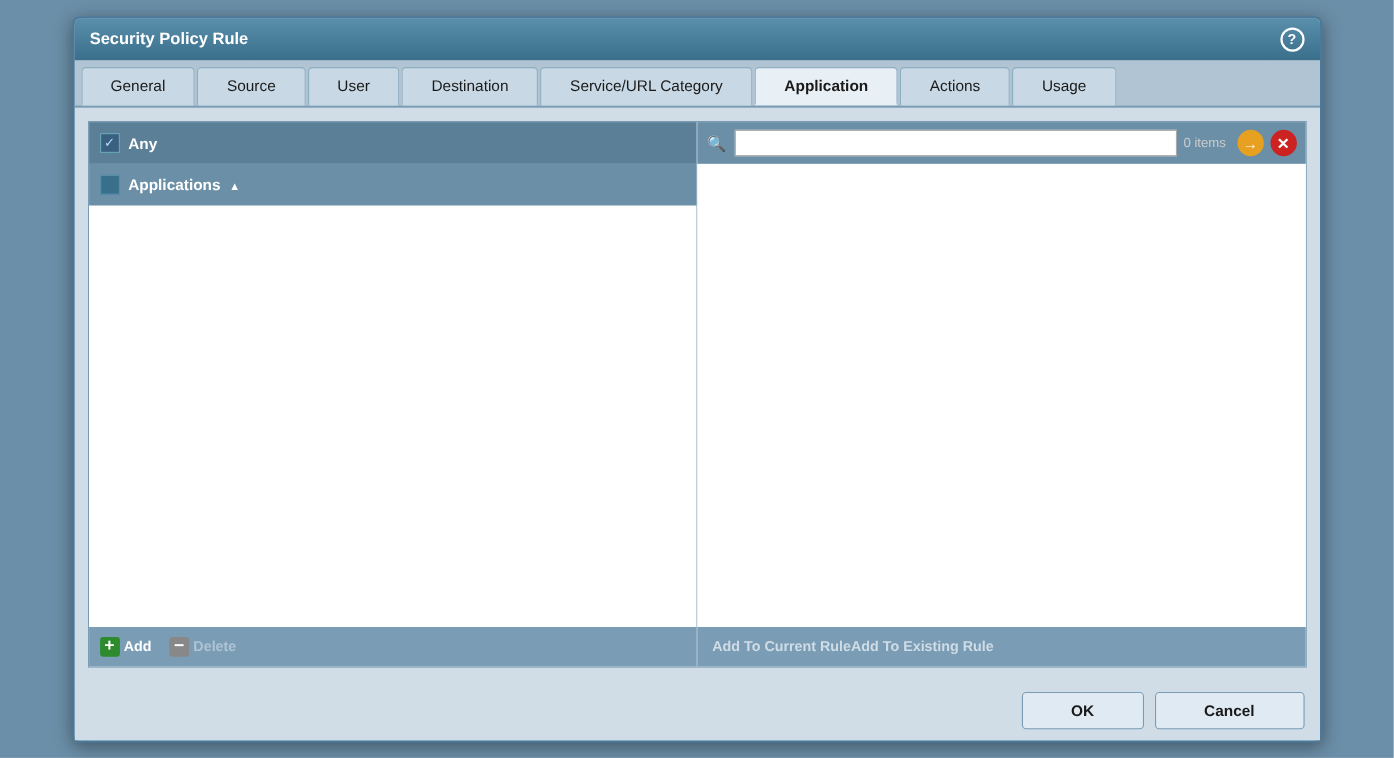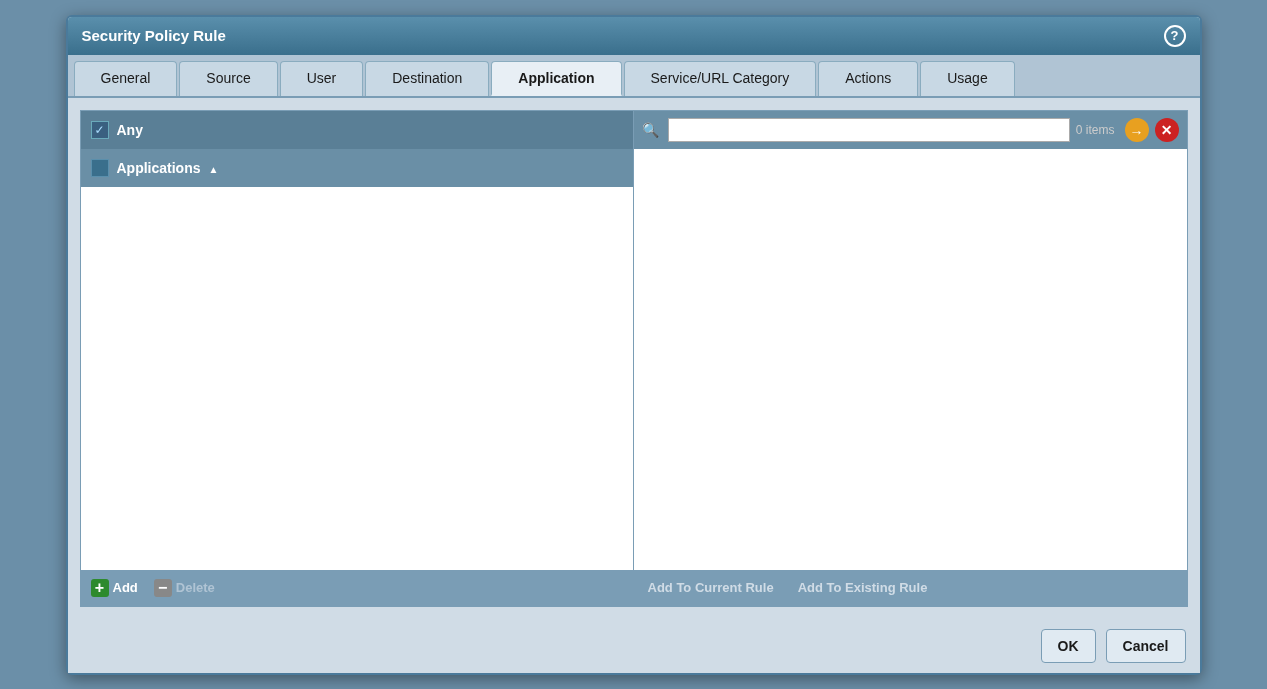--- a/index.html
+++ b/index.html
@@ -276,38 +276,37 @@
     }
     .right-list-area {
       flex: 1;
       background: white;
     }
     .right-bottom-bar {
       background: #7a9db5;
       padding: 6px 14px;
       display: flex;
       align-items: center;
-      gap: 24px;
       min-height: 36px;
     }
     .right-bottom-bar .action-link {
       color: #d0dce6;
       font-size: 13px;
       font-weight: bold;
       cursor: pointer;
     }
     .footer {
       display: flex;
       justify-content: flex-end;
       padding: 10px 14px;
       gap: 10px;
       background: #d0dce6;
     }
     .footer-btn {
-      padding: 8px 16px;
+      padding: 8px 44px;
       font-size: 14px;
       font-weight: bold;
       border-radius: 4px;
       cursor: pointer;
       border: 1px solid #7a9db5;
       background: #e0eaf2;
       color: #1a1a1a;
     }
     .sort-arrow {
       font-size: 10px;
@@ -332,25 +331,25 @@
     </div>
     <div class="tab">
       <span>Source</span>
     </div>
     <div class="tab">
       <span>User</span>
     </div>
     <div class="tab">
       <span>Destination</span>
     </div>
+    <div class="tab">
+      <span>Service/URL Category</span>
+    </div>
     <div class="tab active">
       <span>Application</span>
-    </div>
-    <div class="tab">
-      <span>Service/URL Category</span>
     </div>
     <div class="tab">
       <span>Actions</span>
     </div>
     <div class="tab">
       <span>Usage</span>
     </div>
   </div>
 
   <div class="content-area">

